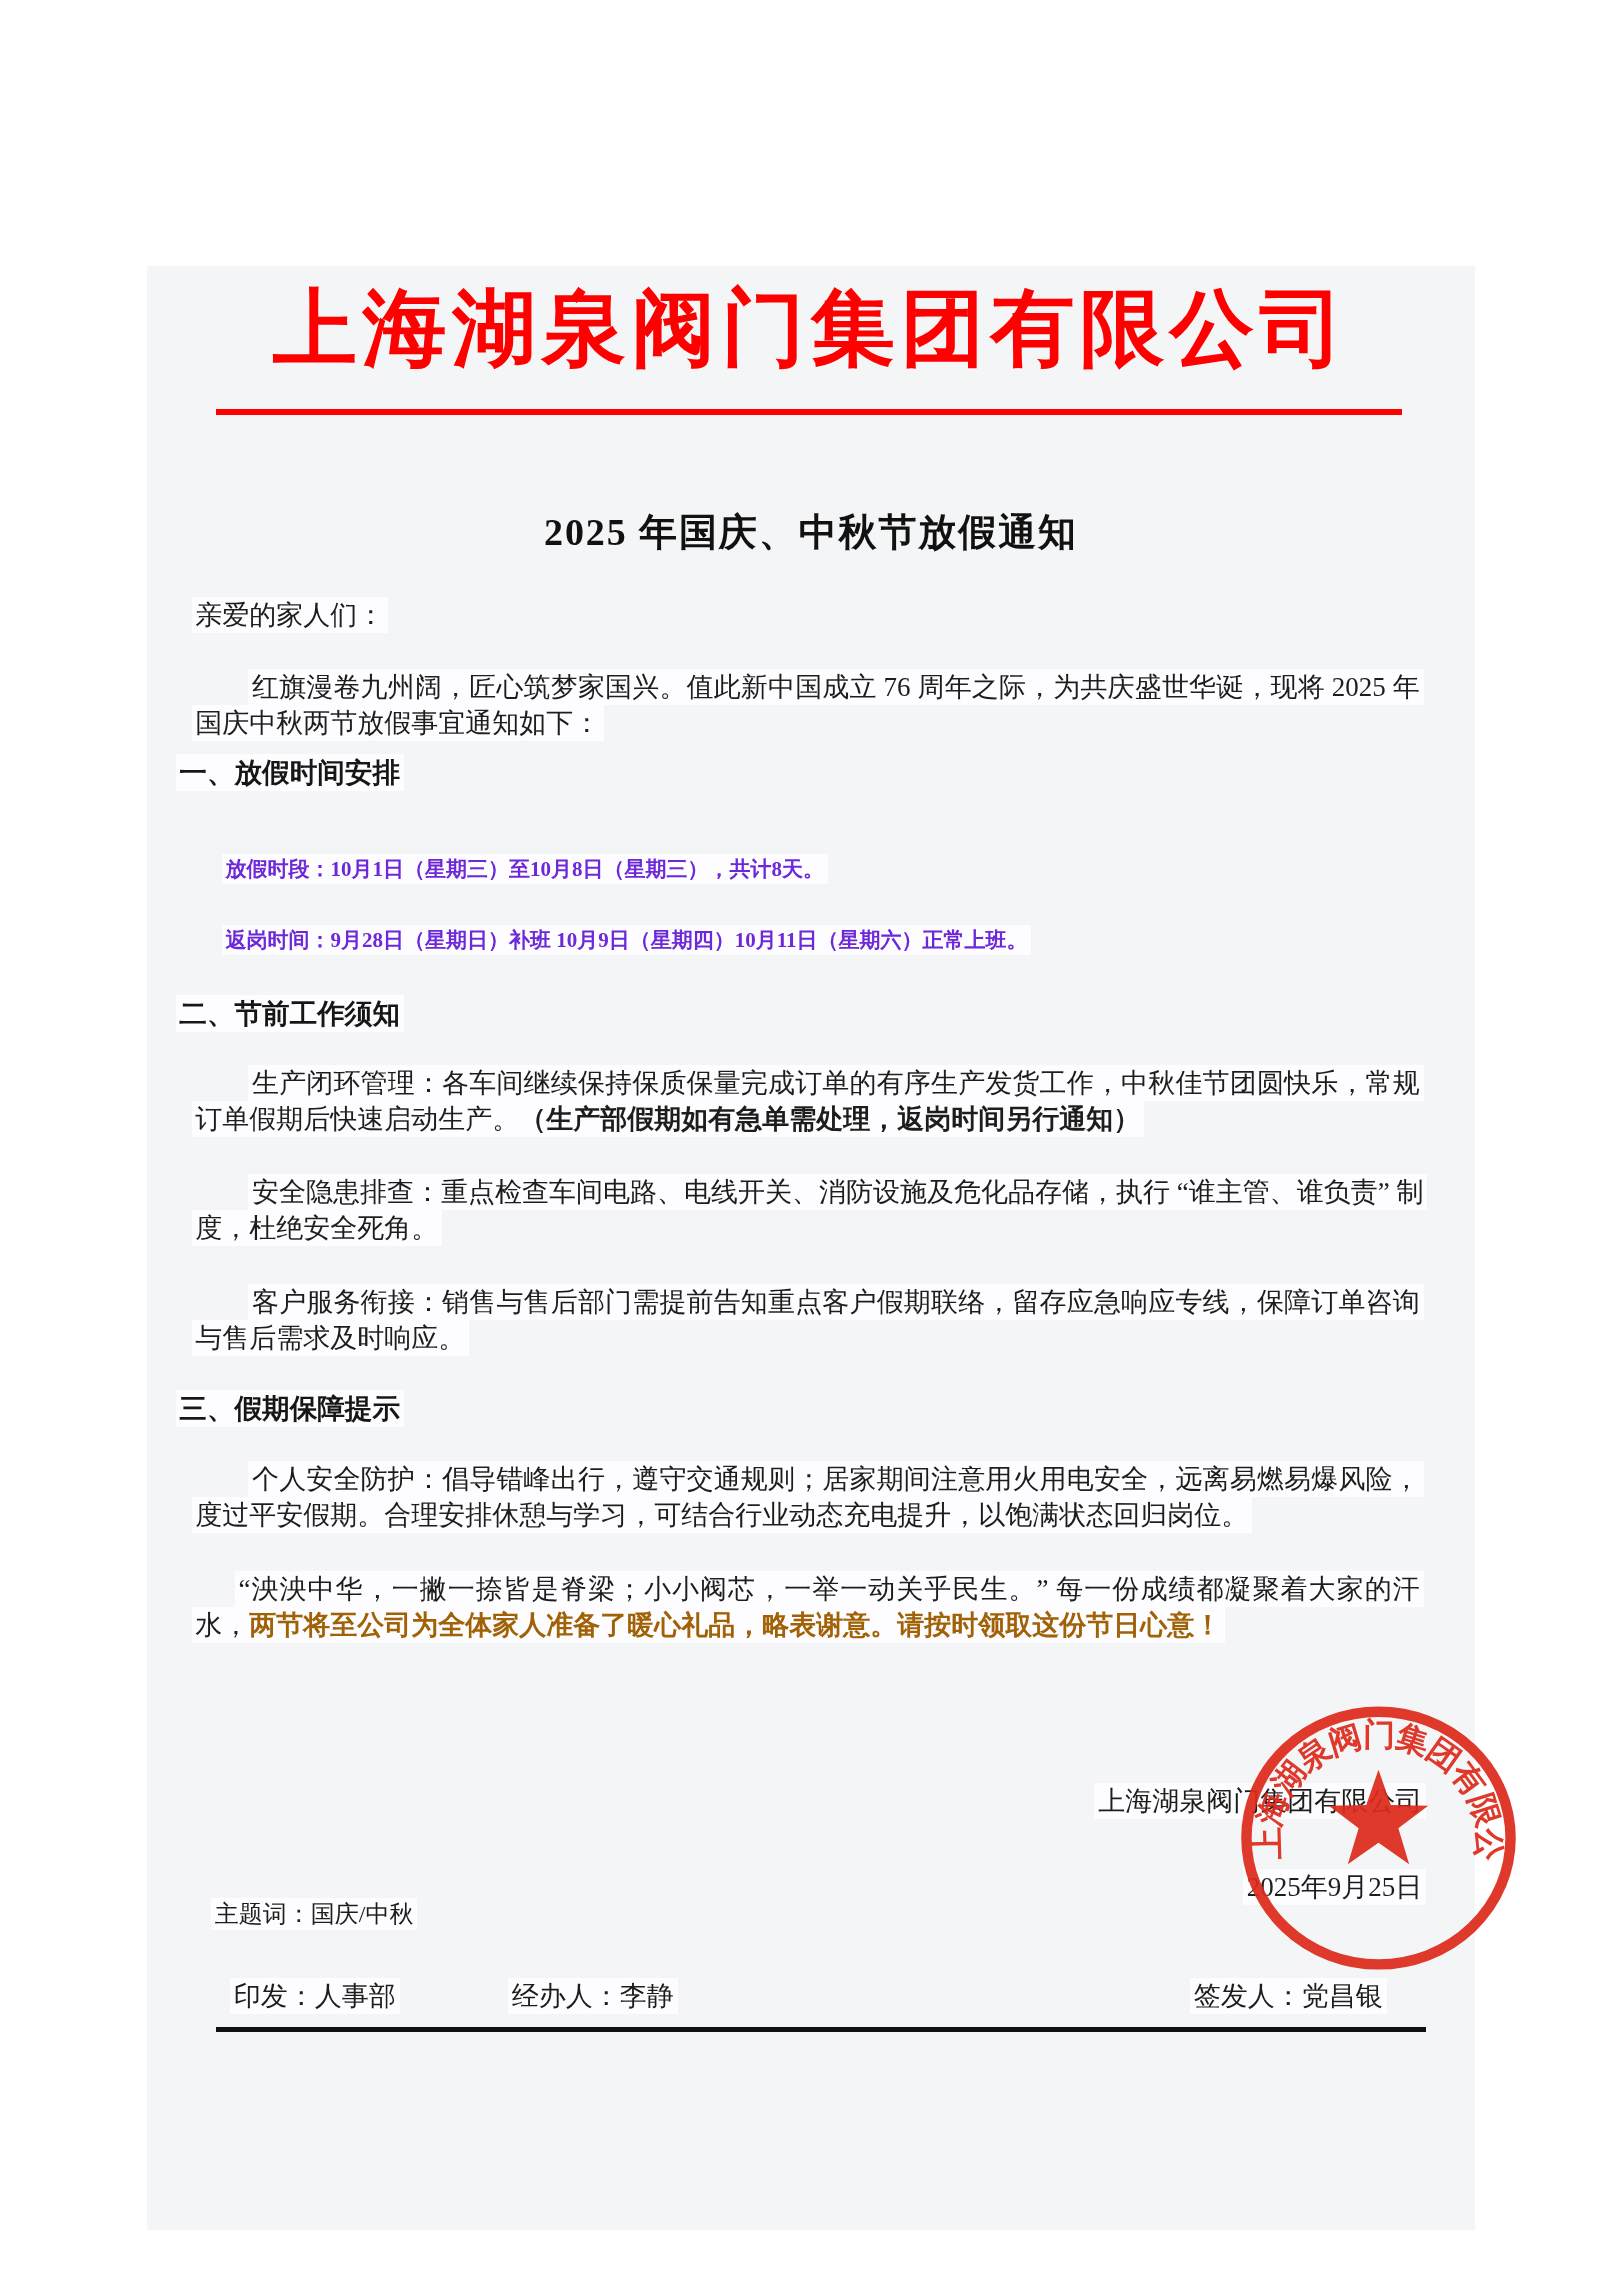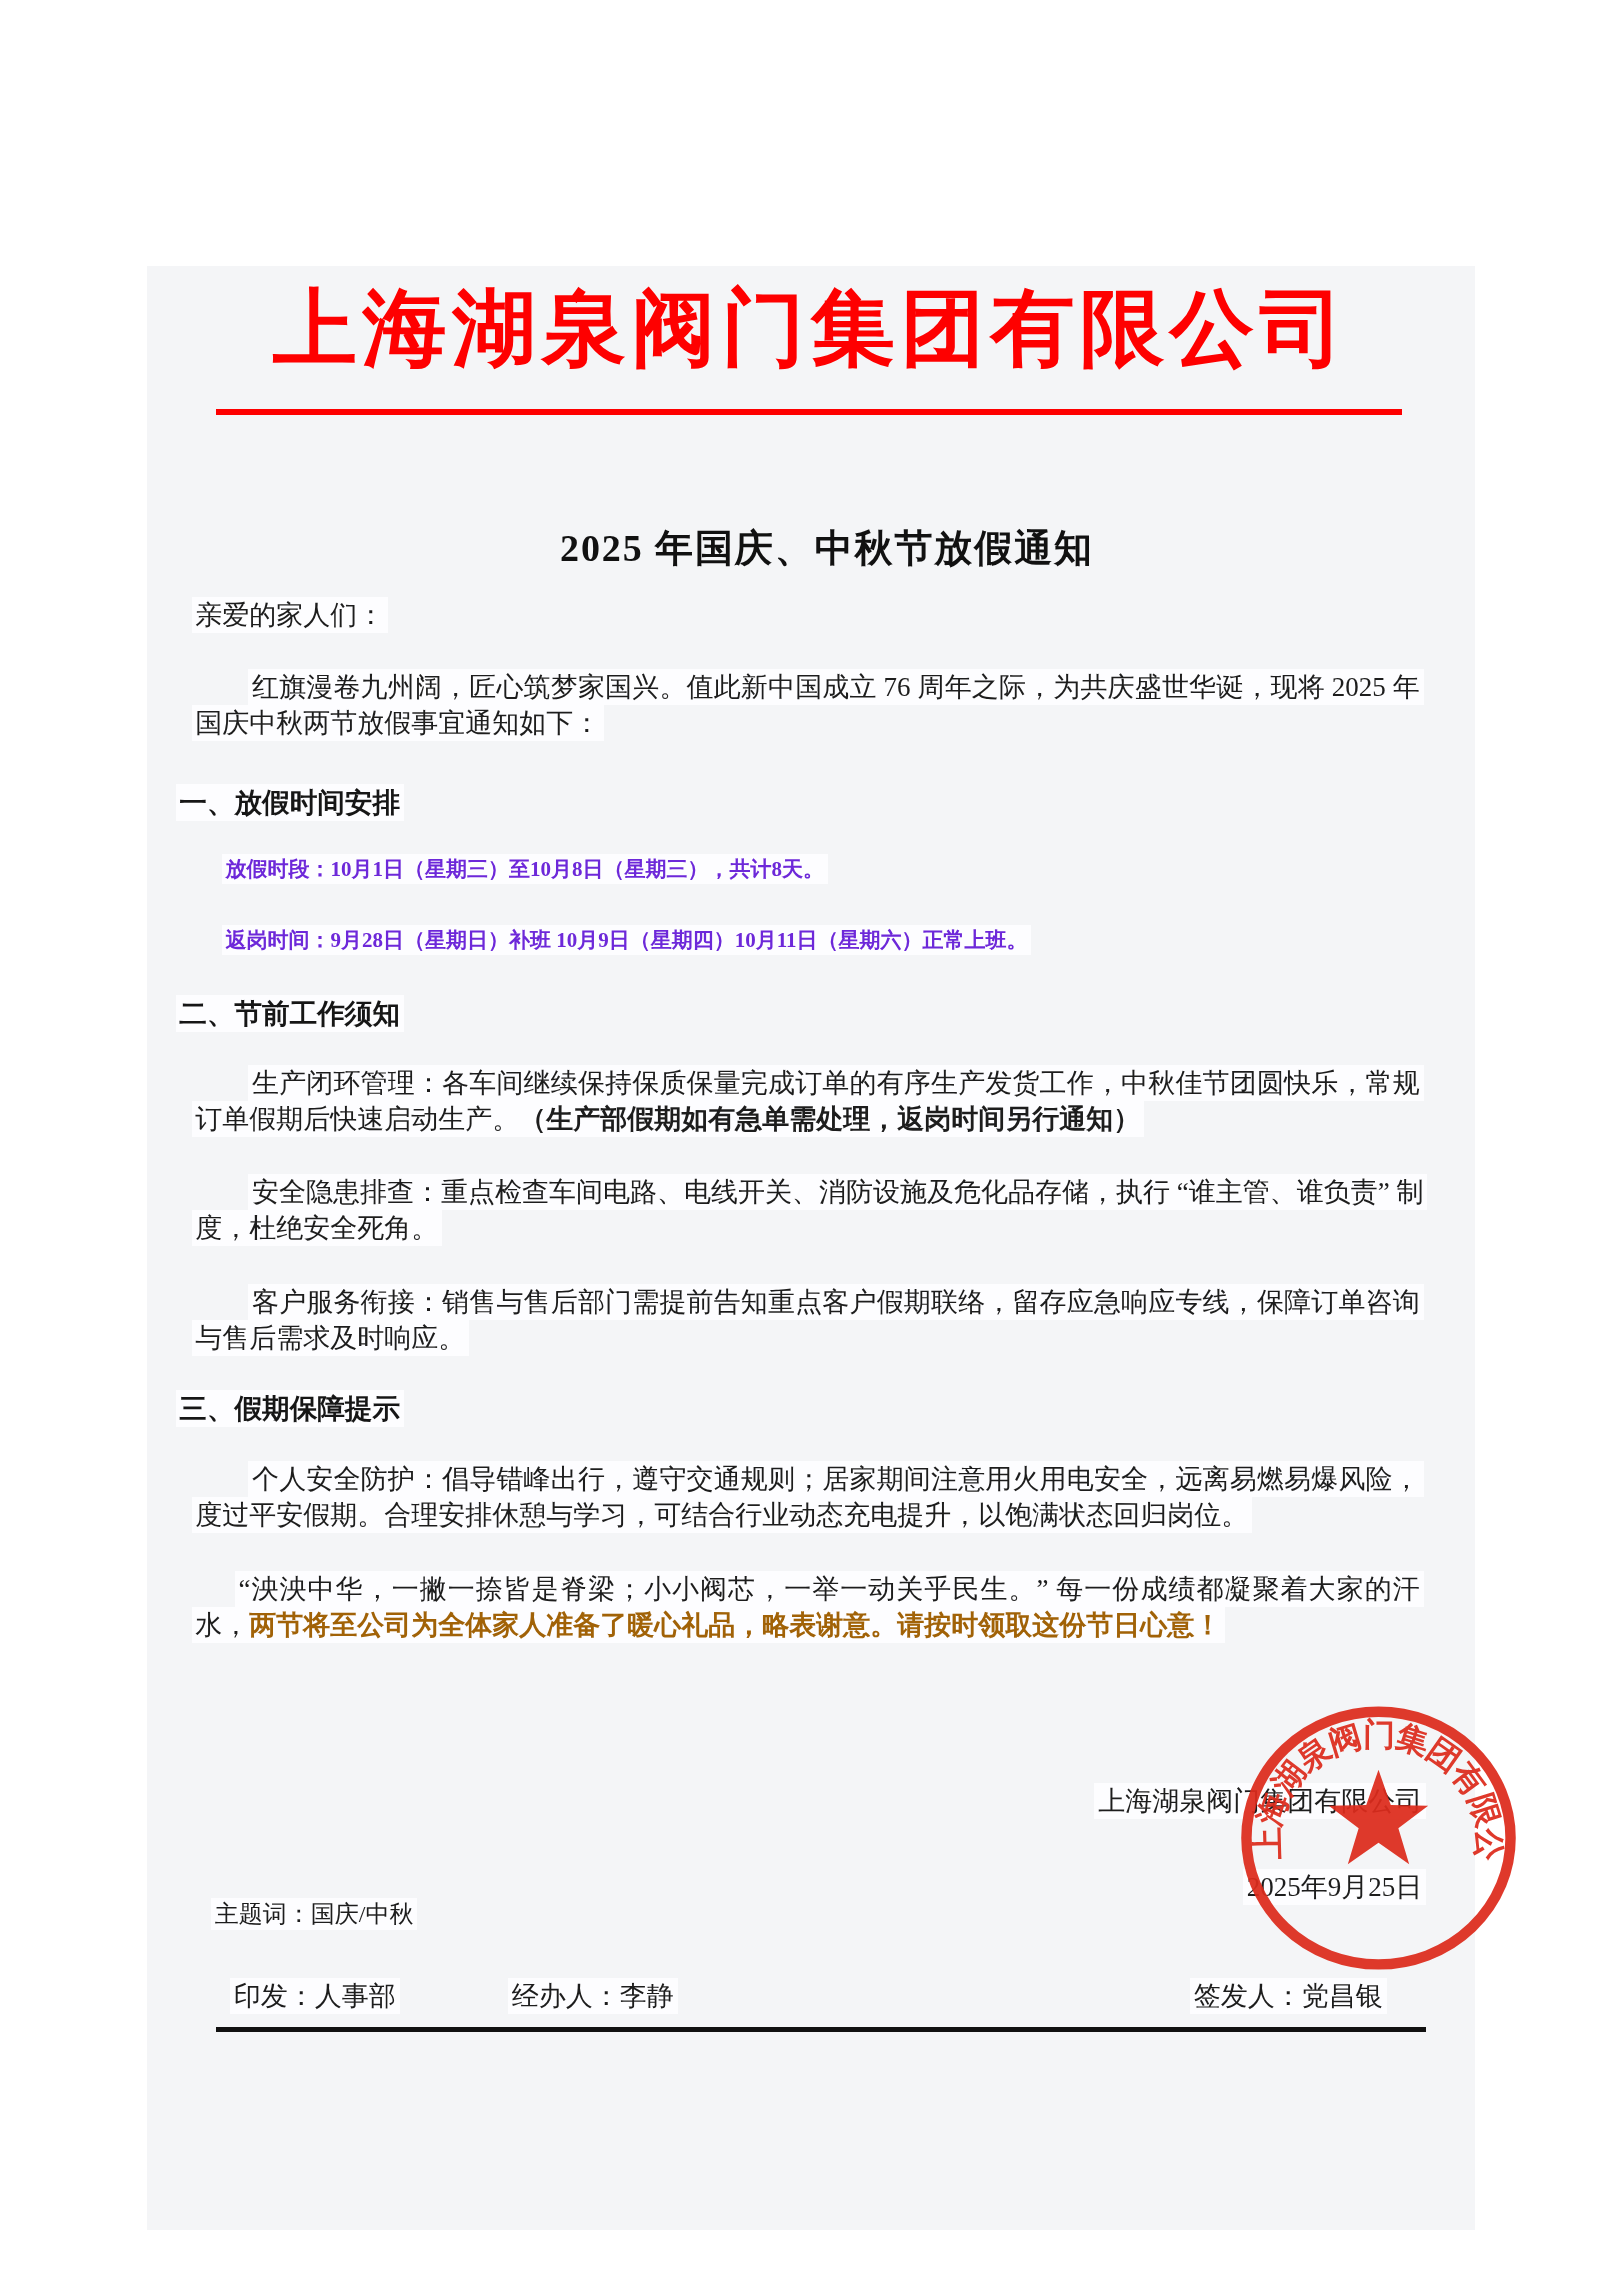--- a/index.html
+++ b/index.html
@@ -10,21 +10,21 @@
   .page{
     position:absolute;left:147px;top:266px;width:1328px;height:1964px;
     background:#f4f5f7;
   }
   .company-header{
     position:absolute;top:5.7px;left:0;width:100%;text-align:center;
     font-size:84px;font-weight:bold;color:#fe0000;letter-spacing:5.7px;white-space:nowrap;
   }
   .red-rule{position:absolute;top:143px;left:69px;width:1186px;height:5.7px;background:#fe0000;}
   .doc-title{
-    position:absolute;top:241px;left:0;width:100%;margin:16px;text-align:center;
+    position:absolute;top:241px;left:0;width:100%;margin:0;text-align:center;
     font-size:38px;font-weight:bold;letter-spacing:1.9px;color:#111;
   }
   .para{position:absolute;left:28.5px;width:1232px;font-size:27px;line-height:36px;text-align:justify;margin-left:16px;}
   .indent{text-indent:2.1em;}
   .item{
     position:absolute;left:28.5px;width:1232px;font-size:21px;line-height:36px;
     font-weight:bold;text-indent:2.2em;color:#6d28d9;
   }
   .heading{position:absolute;left:28.5px;font-size:27.6px;font-weight:bold;color:#161616;}
   .hl{
@@ -49,21 +49,21 @@
   <div class="company-header">上海湖泉阀门集团有限公司</div>
 
   <div class="red-rule"></div>
 
   <h1 class="doc-title">2025 年国庆、中秋节放假通知</h1>
 
   <div class="para" style="top:331px"><span class="hl">亲爱的家人们：</span></div>
 
   <div class="para indent" style="top:403px"><span class="hl">红旗漫卷九州阔，匠心筑梦家国兴。值此新中国成立 76 周年之际，为共庆盛世华诞，现将 2025 年国庆中秋两节放假事宜通知如下：</span></div>
 
-  <div class="heading" style="top:518px"><span class="hl">一、放假时间安排</span></div>
+  <div class="heading" style="top:488px"><span class="hl">一、放假时间安排</span></div>
 
   <div class="item" style="top:585px"><span class="hl">放假时段：10月1日（星期三）至10月8日（星期三），共计8天。</span></div>
 
   <div class="item" style="top:656px"><span class="hl">返岗时间：9月28日（星期日）补班 10月9日（星期四）10月11日（星期六）正常上班。</span></div>
 
   <div class="heading" style="top:729px"><span class="hl">二、节前工作须知</span></div>
 
   <div class="para indent" style="top:799px"><span class="hl"><span>生产闭环管理：各车间继续保持保质保量完成订单的有序生产发货工作，中秋佳节团圆快乐，常规订单假期后快速启动生产。</span><b>（生产部假期如有急单需处理，返岗时间另行通知）</b></span></div>
 
   <div class="para indent" style="top:908px"><span class="hl">安全隐患排查：重点检查车间电路、电线开关、消防设施及危化品存储，执行 “谁主管、谁负责” 制度，杜绝安全死角。</span></div>

